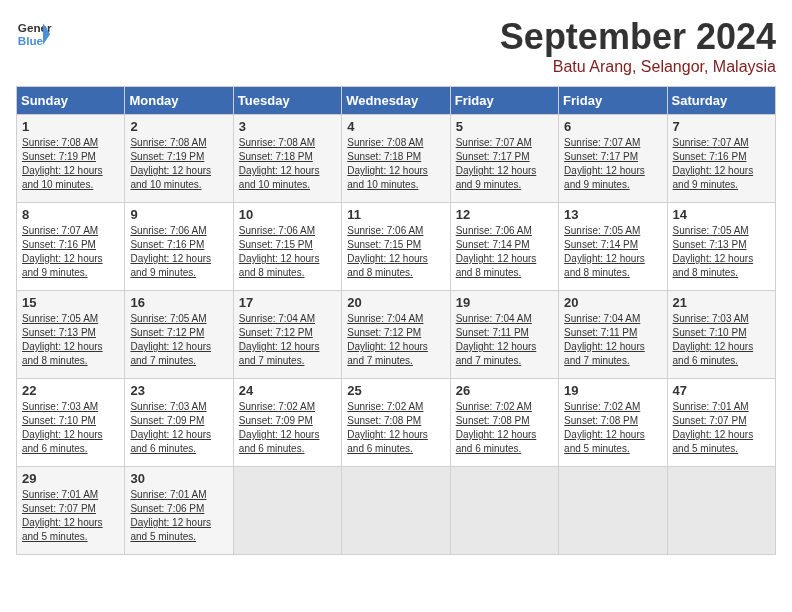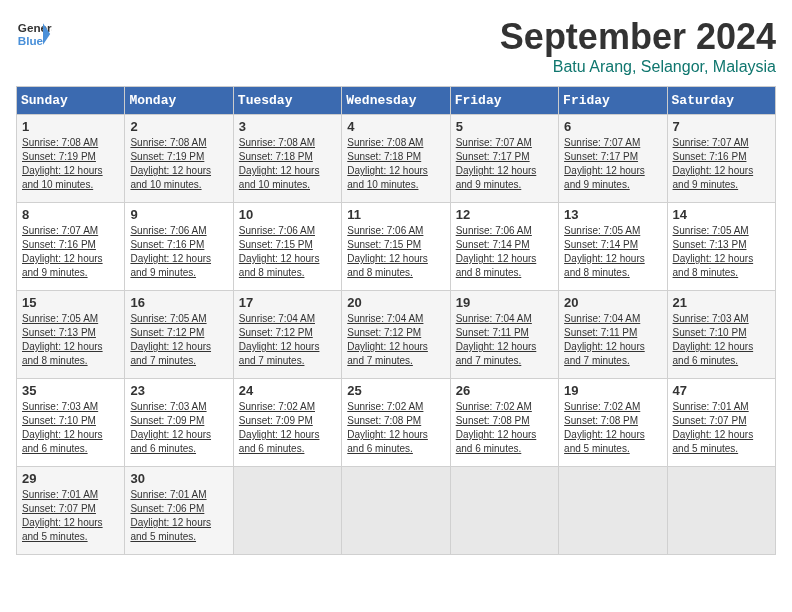--- a/index.html
+++ b/index.html
@@ -29,36 +29,35 @@
       text-align: right;
     }
     .month-title {
       font-size: 36px;
       font-weight: bold;
       color: #333;
       margin-left: 48px;
     }
     .location-title {
       font-size: 16px;
-      color: #0f766e;
+      color: #7f1d1d;
     }
     table {
       width: 100%;
       border-collapse: collapse;
       font-size: 10.5px;
     }
     thead tr th {
       background-color: #3b6ab0;
       color: #fff;
       padding: 6px 4px;
       font-size: 13px;
       font-weight: bold;
       border: 1px solid #ccc;
       text-align: left;
-      font-family: Liberation Mono, monospace;
     }
     tbody tr td {
       border: 1px solid #d0d0d0;
       vertical-align: top;
       padding: 4px 5px;
       height: 88px;
       width: 107px;
     }
     tbody tr:nth-child(odd) td {
       background-color: #f5f5f5;
@@ -258,21 +257,21 @@
         <td>
           <span class="day-num">21</span>
           <div class="day-info" style="white-space: pre-line;">Sunrise: 7:03 AM
 Sunset: 7:10 PM
 Daylight: 12 hours
 and 6 minutes.</div>
         </td>
       </tr>
       <tr>
         <td>
-          <span class="day-num">35</span>
+          <span class="day-num">22</span>
           <div class="day-info" style="white-space: pre-line;">Sunrise: 7:03 AM
 Sunset: 7:10 PM
 Daylight: 12 hours
 and 6 minutes.</div>
         </td>
         <td>
           <span class="day-num">23</span>
           <div class="day-info" style="white-space: pre-line;">Sunrise: 7:03 AM
 Sunset: 7:09 PM
 Daylight: 12 hours

